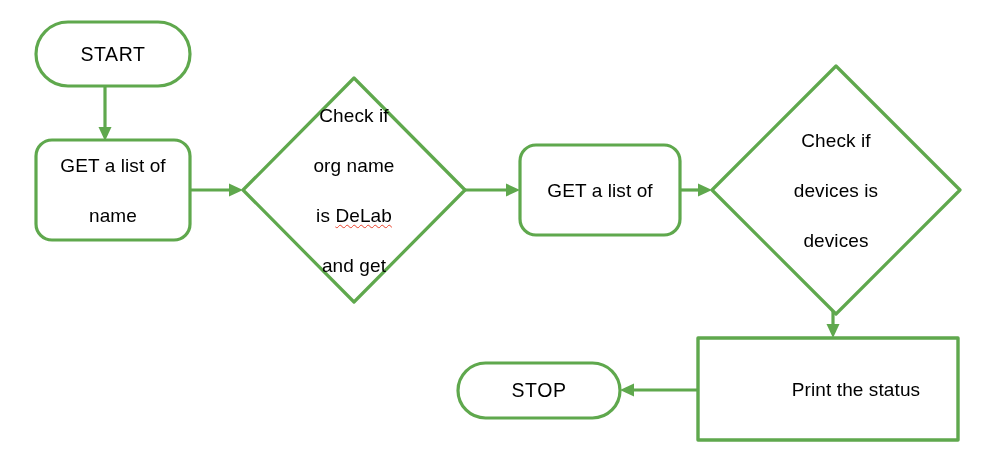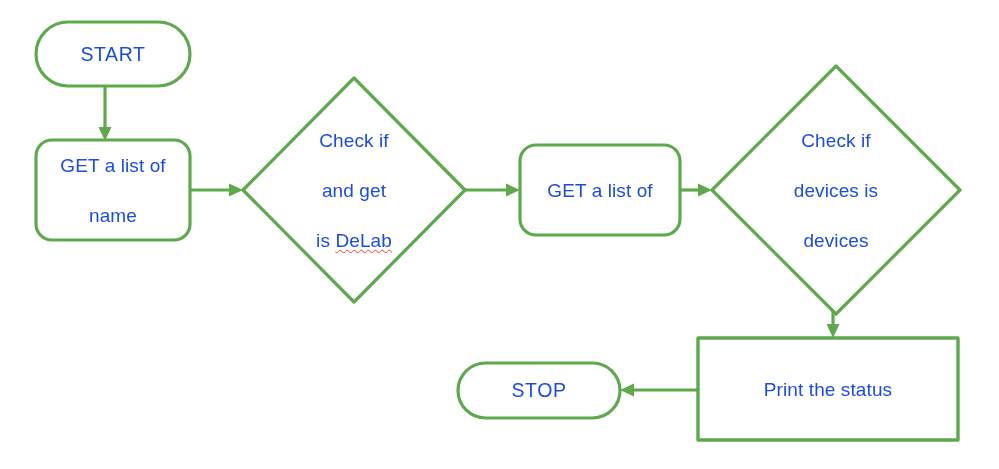--- a/index.html
+++ b/index.html
@@ -43,21 +43,21 @@
   }
   .arrow-head {
     fill: #5FA84D;
   }
   .node-label {
     position: absolute;
     display: flex;
     align-items: center;
     justify-content: center;
     text-align: center;
-    color: #1d4ed8;
+    color: #000000;
     font-family: "Liberation Sans", sans-serif;
     font-size: 19px;
     line-height: 25px;
     letter-spacing: 0.1px;
     pointer-events: none;
     white-space: pre-line;
   }
   .node-label.terminator {
     font-size: 19.5px;
     letter-spacing: 0.6px;
@@ -125,36 +125,37 @@
   <div class="node-label" style="left:36px; top:140px; width:154px; height:100px;">
     <div>
       <div>GET a list of</div>
       <div>name</div>
     </div>
   </div>
 
   <div class="node-label" style="left:264px; top:110px; width:180px; height:160px;">
     <div>
       <div>Check if</div>
+      <div>org name</div>
+      <div><span>is </span><span class="spell-error">DeLab</span></div>
       <div>and get</div>
-      <div><span>is </span><span class="spell-error">DeLab</span></div>
     </div>
   </div>
 
   <div class="node-label" style="left:520px; top:145px; width:160px; height:90px;">
     <div>
       <div>GET a list of</div>
     </div>
   </div>
 
   <div class="node-label" style="left:756px; top:152px; width:160px; height:76px;">
     <div>
       <div>Check if</div>
       <div>devices is</div>
       <div>devices</div>
     </div>
   </div>
 
-  <div class="node-label" style="left:698px; top:338px; width:260px; height:102px;">Print the status</div>
+  <div class="node-label" style="left:698px; top:338px; width:260px; height:102px;padding-left:28px;">Print the status</div>
 
   <div class="node-label terminator" style="left:458px; top:363px; width:162px; height:55px;">STOP</div>
 
 </div>
 
 </body></html>

